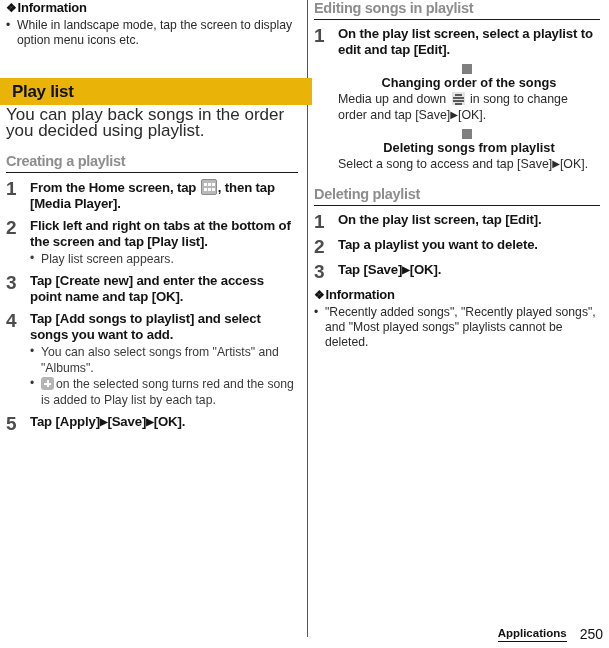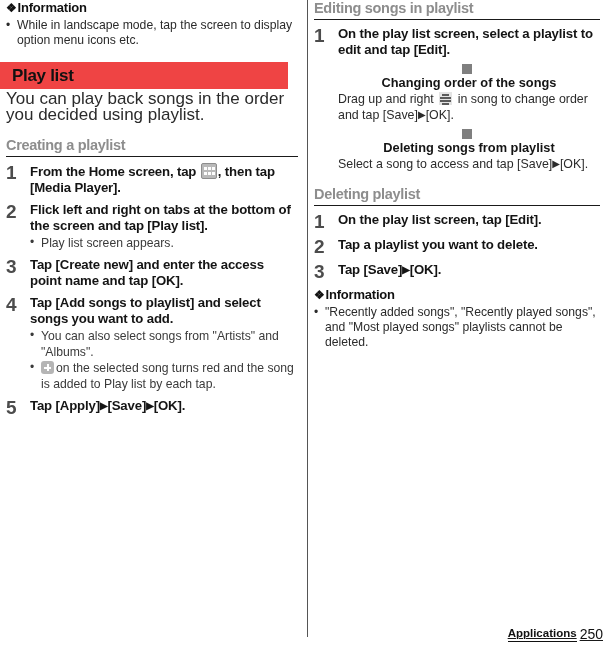--- a/index.html
+++ b/index.html
@@ -61,25 +61,25 @@
     width: 11px;
     flex: 0 0 11px;
     text-align: left;
     font-size: 12px;
     line-height: 15px;
   }
   .bullet-line .btext { flex: 1; }
 
   
   .title-bar {
-    background: #ef4444;
+    background: #eab308;
     height: 27px;
-    margin-top: 14px;
+    margin-top: 30px;
     margin-left: -6px;
-    width: 288px;
+    width: 312px;
     display: flex;
     align-items: center;
     padding-left: 12px;
     box-sizing: border-box;
   }
   .title-bar-text {
     font-size: 17px;
     font-weight: bold;
     color: #111;
     letter-spacing: -0.3px;
@@ -227,22 +227,21 @@
 
   .arrow { font-size: 10px; vertical-align: 1px; }
 
   
   .footer {
     position: absolute;
     right: 6px;
     bottom: 6px;
     display: flex;
     align-items: flex-end;
-    gap: 3px;
-    text-decoration: underline;
+    gap: 13px;
   }
   .footer-label {
     font-size: 11.5px;
     font-weight: bold;
     color: #111;
     border-bottom: 1.6px solid #111;
     padding-bottom: 1px;
     line-height: 13px;
   }
   .footer-page {
@@ -338,21 +337,21 @@
 
     <div class="step">
       <div class="step-num">1</div>
       <div class="step-body">
         <div class="step-title">On the play list screen, select a playlist to edit and tap [Edit].</div>
 
         <div class="sq-head">
           <span class="sq-mark"></span>
             <span>Changing order of the songs</span>
         </div>
-        <div class="sq-text-par"><span>Drag up and right </span><span class="icon-drag"><i></i><i></i><i></i><i></i></span><span> in song to change order and tap [Save]</span><span class="arrow">▶</span><span>[OK].</span></div>
+        <div class="sq-text-par"><span>Media up and down </span><span class="icon-drag"><i></i><i></i><i></i><i></i></span><span> in song to change order and tap [Save]</span><span class="arrow">▶</span><span>[OK].</span></div>
 
         <div class="sq-head">
           <span class="sq-mark"></span>
             <span>Deleting songs from playlist</span>
         </div>
         <div class="sq-text-par"><span>Select a song to access and tap [Save]</span><span class="arrow">▶</span><span>[OK].</span></div>
       </div>
     </div>
 
     <div class="sec-head">Deleting playlist</div>

